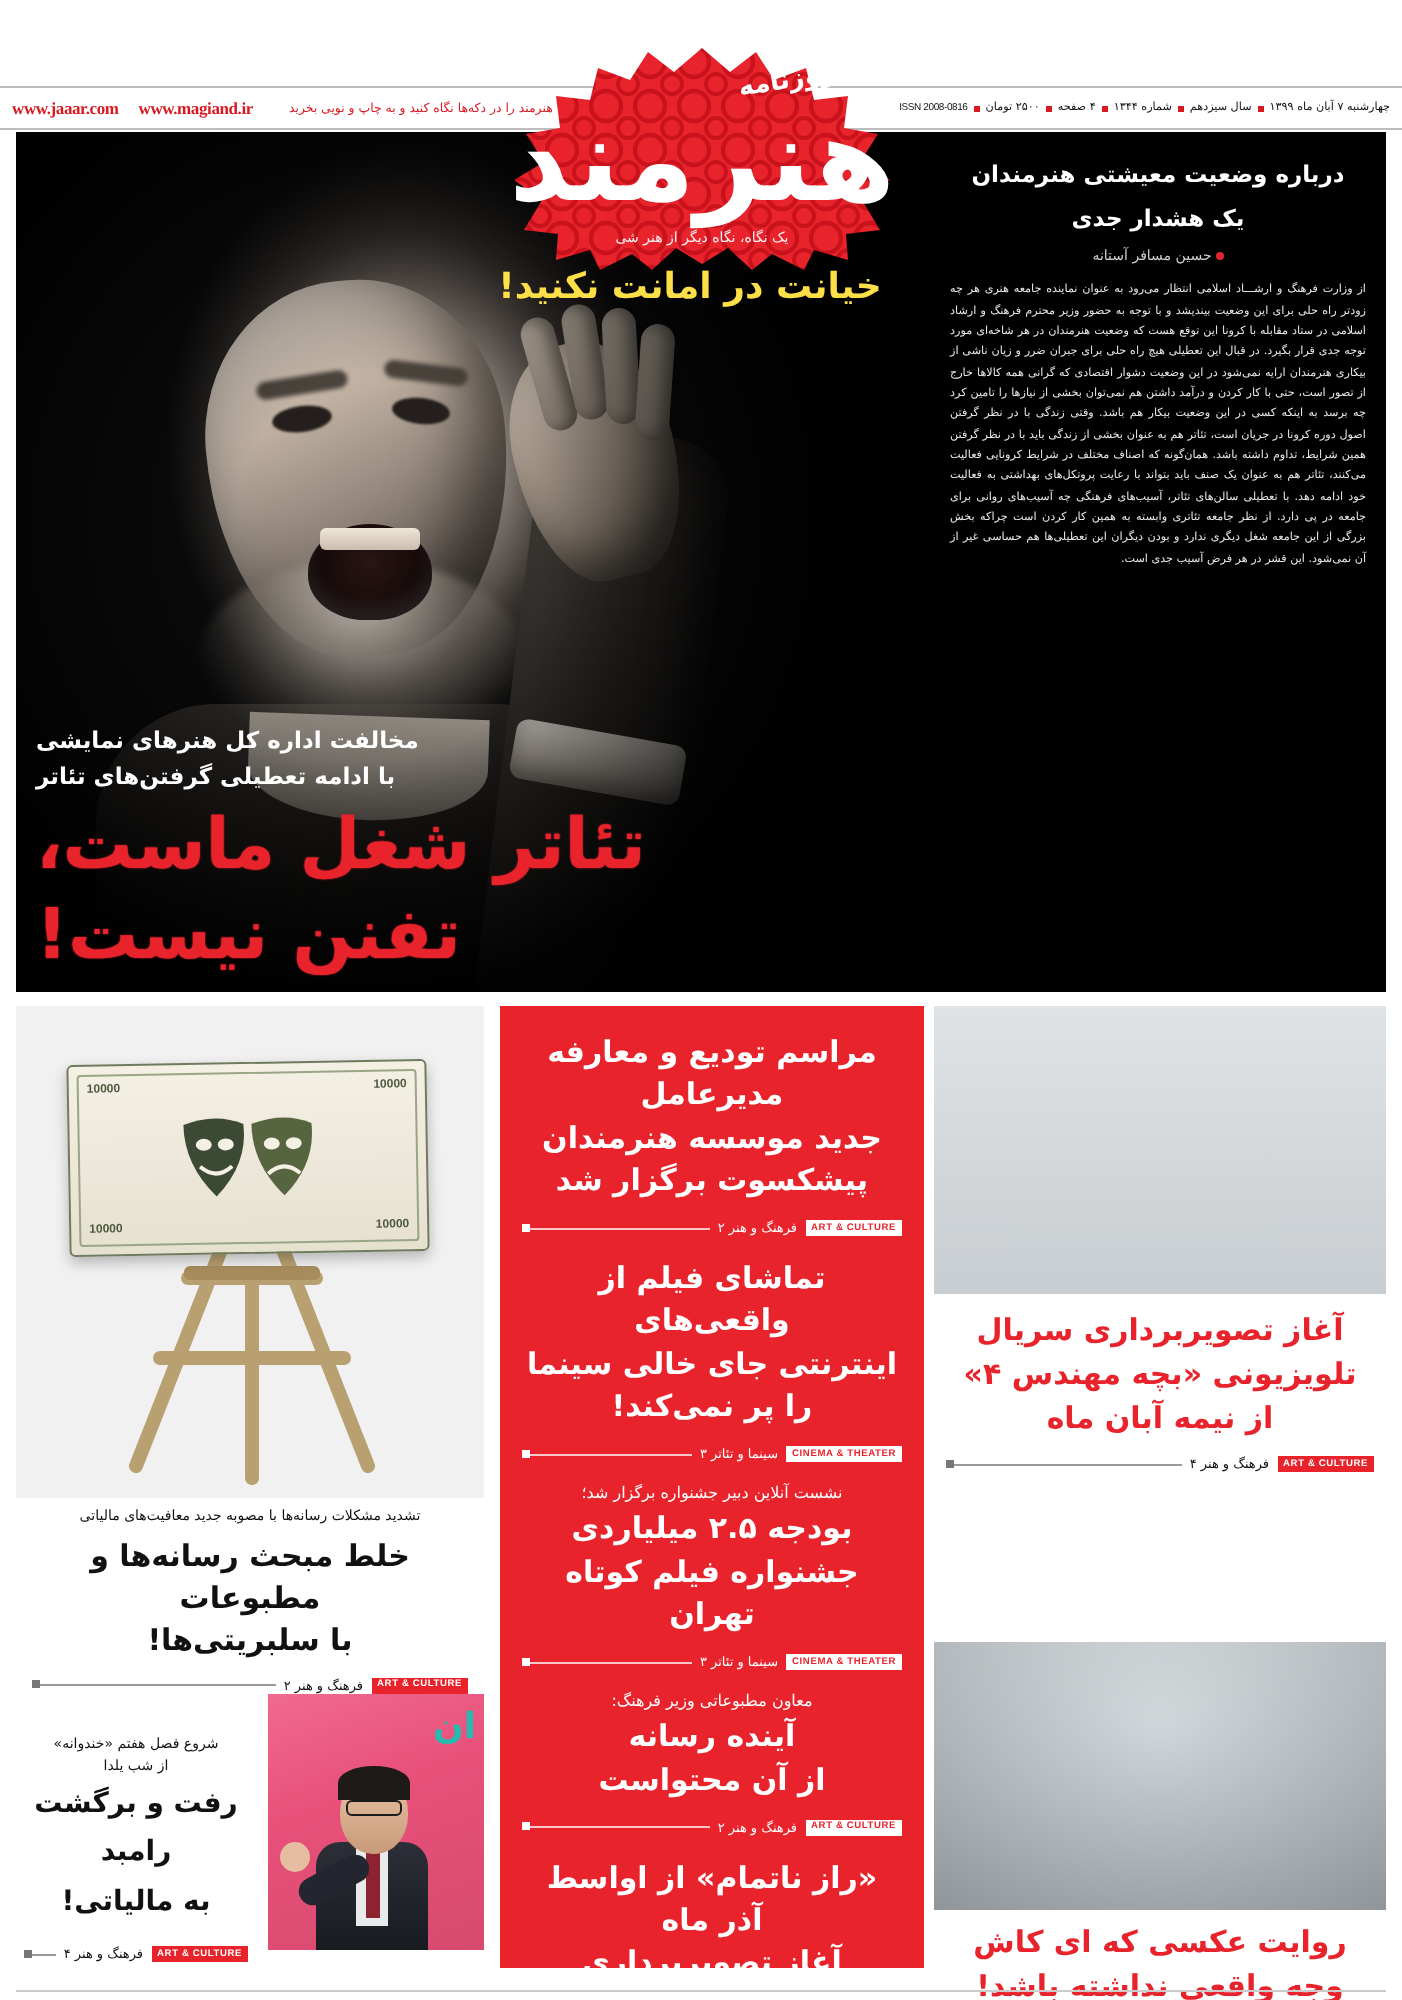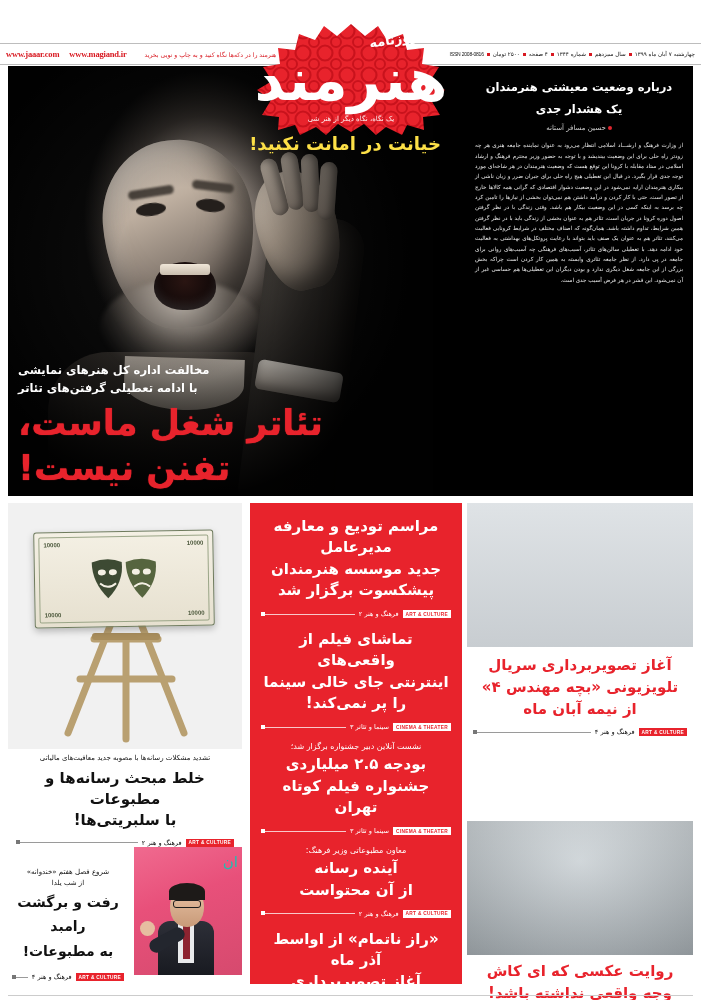--- a/index.html
+++ b/index.html
@@ -234,22 +234,22 @@
   .kp-head { position:absolute; left:18px; top:6px; width:34px; height:40px;
     background:linear-gradient(#e8c3a6,#c89a78); border-radius:48%;}
   .kp-hair { position:absolute; left:17px; top:2px; width:36px; height:17px;
     background:#1d1a18; border-radius:50% 50% 0 0;}
   .kp-glass { position:absolute; left:21px; top:19px; width:28px; height:8px;
     border:1.4px solid #1c1c1c; border-radius:3px;}
   .kp-arm { position:absolute; left:-4px; top:52px; width:38px; height:14px;
     background:#23262e; border-radius:8px; transform:rotate(-28deg);}
   .kp-hand { position:absolute; left:-12px; top:40px; width:15px; height:15px;
     background:#e6bda0; border-radius:50%;}
-  .kp-logo { position:absolute; right:4px; top:6px; font-size:15px; color:#19c2b2;
-    font-weight:normal; opacity:.95;}
+  .kp-logo { position:absolute; right:4px; top:6px; font-size:18px; color:#19c2b2;
+    font-weight:bold; opacity:.95;}
   .khand-text { position:absolute; left:0; top:4px; width:120px; text-align:center;margin-top:16px; }
   .kt-kicker { font-size:7px; line-height:1.5; color:#111;}
   .kt-title { font-size:14px; font-weight:bold; line-height:1.45; color:#111; margin-top:4px;}
   .khand-rule { position:absolute; left:4px; top:118px; width:112px; }
 
   
   .rightcol { position:absolute; right:0; top:0; width:226px; height:489px; }
   .rc-photo1 {
     position:absolute; top:0; right:0; width:226px; height:144px; overflow:hidden;
     background:linear-gradient(#dfe3e6,#c8cdd1);
@@ -439,21 +439,21 @@
             <div class="kp-head"></div>
             <div class="kp-hair"></div>
             <div class="kp-glass"></div>
           </div>
         </div>
         <div class="khand-text">
           <div class="kt-kicker">شروع فصل هفتم «خندوانه»</div>
           <div class="kt-kicker">از شب یلدا</div>
           <div class="kt-title">رفت و برگشت</div>
           <div class="kt-title">رامبد</div>
-          <div class="kt-title">به مطبوعات!</div>
+          <div class="kt-title">به مالیاتی!</div>
         </div>
         <div class="rule-blk khand-rule">
           <span class="tagbox-r">ART &amp; CULTURE</span>
           <span class="pg">فرهنگ و هنر ۴</span>
           <span class="line"></span>
         </div>
       </div>
     </div>
 
     <div class="redcol">

